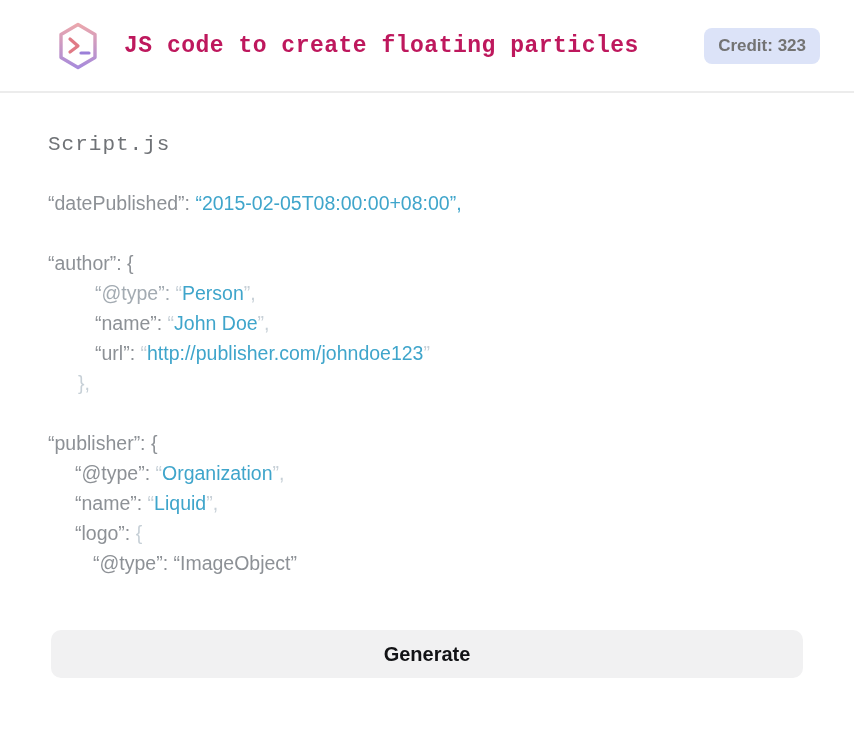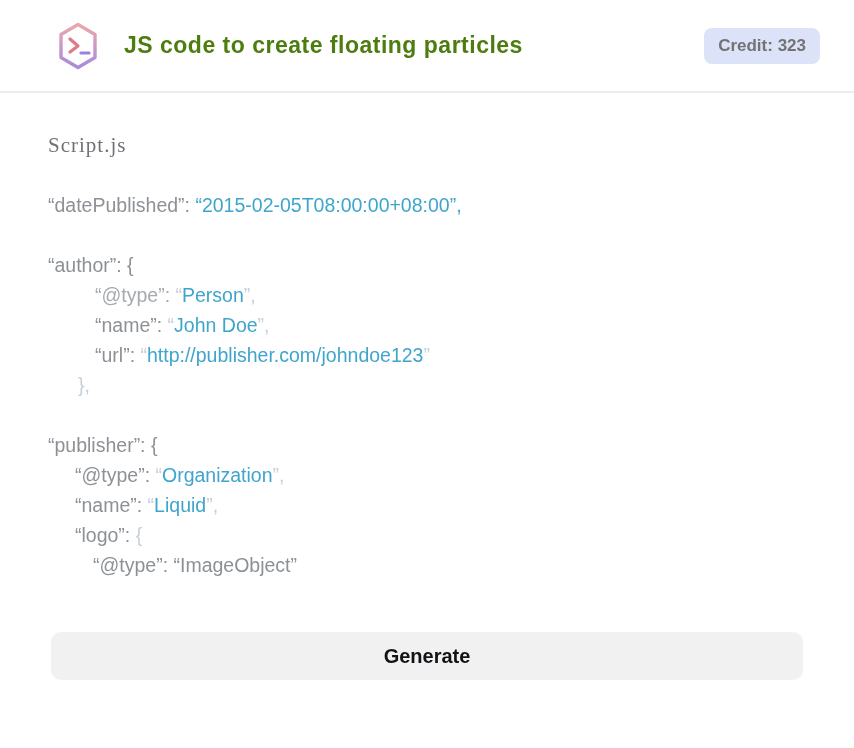--- a/index.html
+++ b/index.html
@@ -17,42 +17,42 @@
     padding: 0 34px 0 57px;
     background: #ffffff;
     border-bottom: 2px solid #ececec;
   }
   .logo {
     width: 42px; height: 48px;
     flex: 0 0 auto;
   }
   .app-title {
     margin-left: 25px;
-    font-family: Liberation Sans, sans-serif;
+    font-family: Liberation Mono, monospace;
     font-weight: 700;
     font-size: 23px;
     letter-spacing: 0.5px;
-    color: #4d7c0f;
+    color: #be185d;
     white-space: nowrap;
   }
   .spacer { flex: 1 1 auto; }
   .credit-badge {
     background: #dce3f8;
     color: #737373;
     font-weight: 700;
     font-size: 17px;
     padding: 8px 14px;
     border-radius: 8px;
     white-space: nowrap;
   }
   
   .main { padding: 0 48px; }
   .file-title {
     margin-top: 40px;
-    font-family: Liberation Serif, serif;
+    font-family: Liberation Mono, monospace;
     font-size: 21px;
     font-weight: 400;
     letter-spacing: 1px;
     color: #6f7276;
   }
   .code-block {
     margin-top: 32px;
     font-family: "Liberation Sans", sans-serif;
     font-size: 19.5px;
     line-height: 30px;

